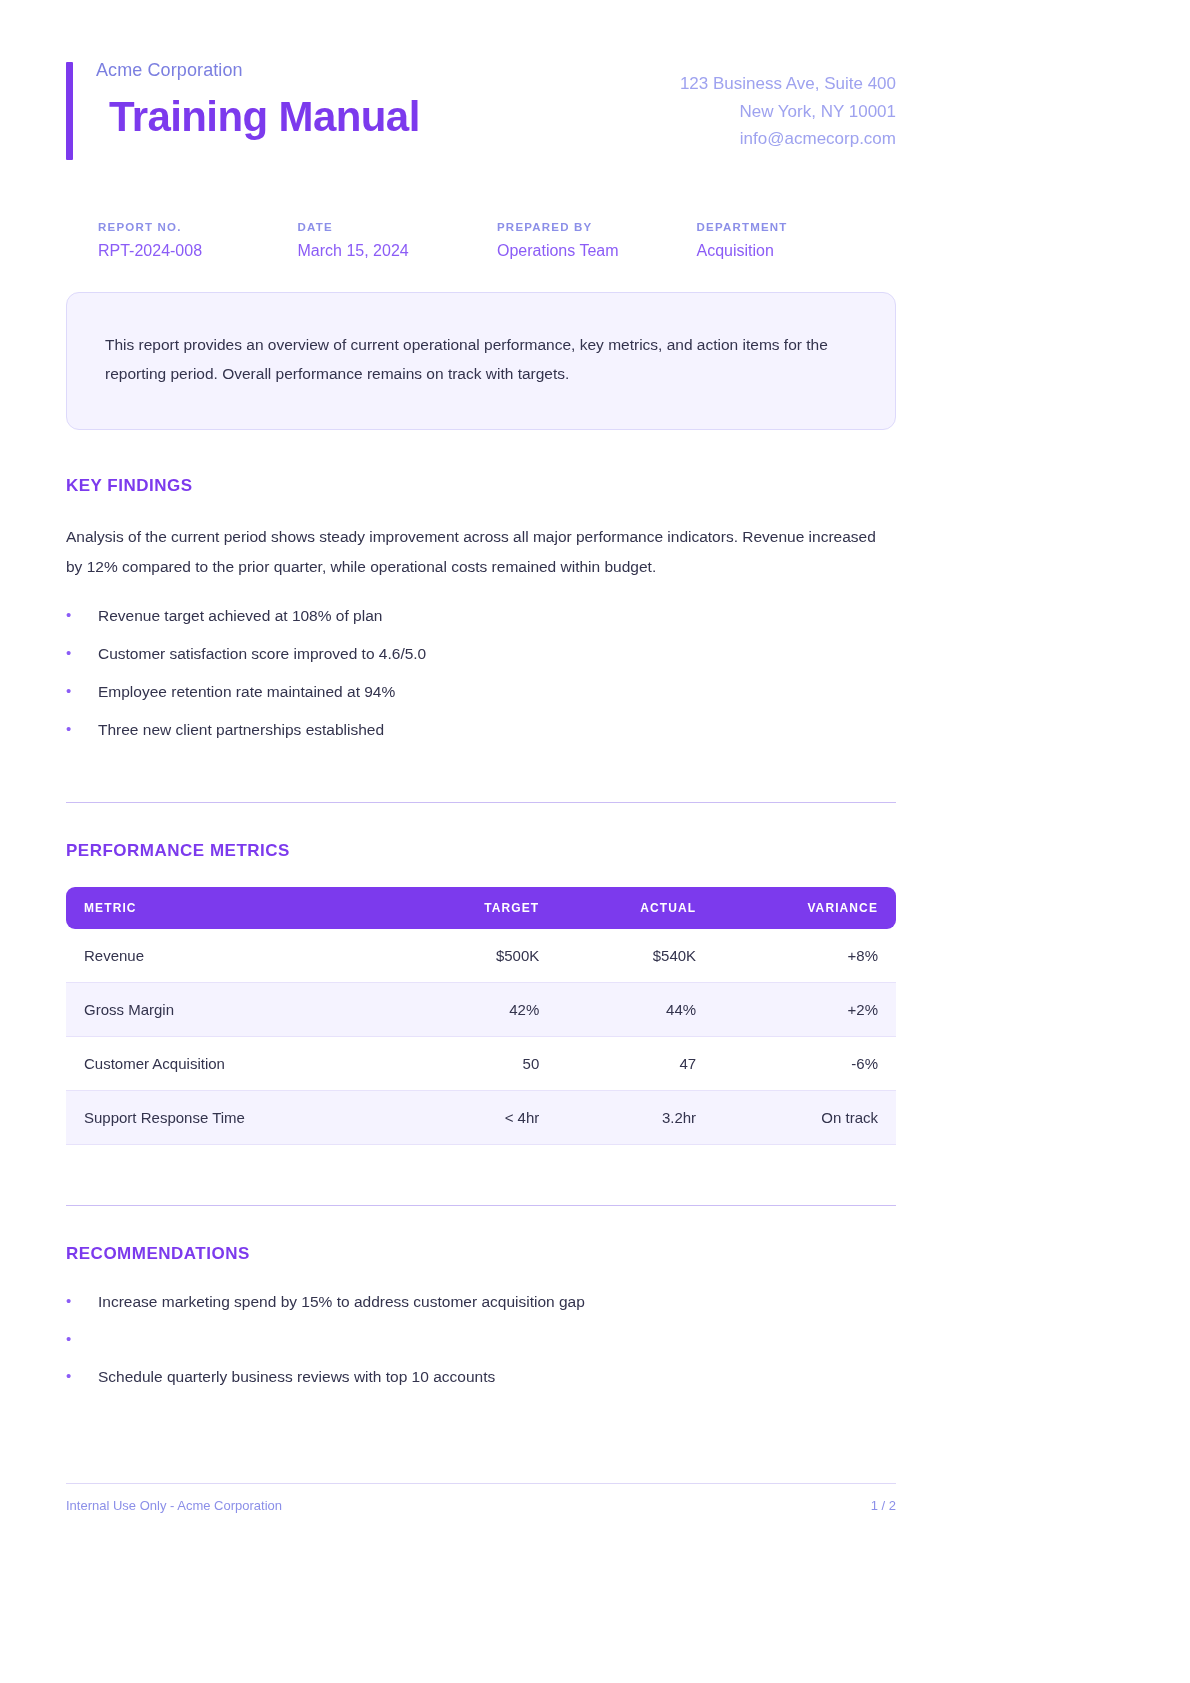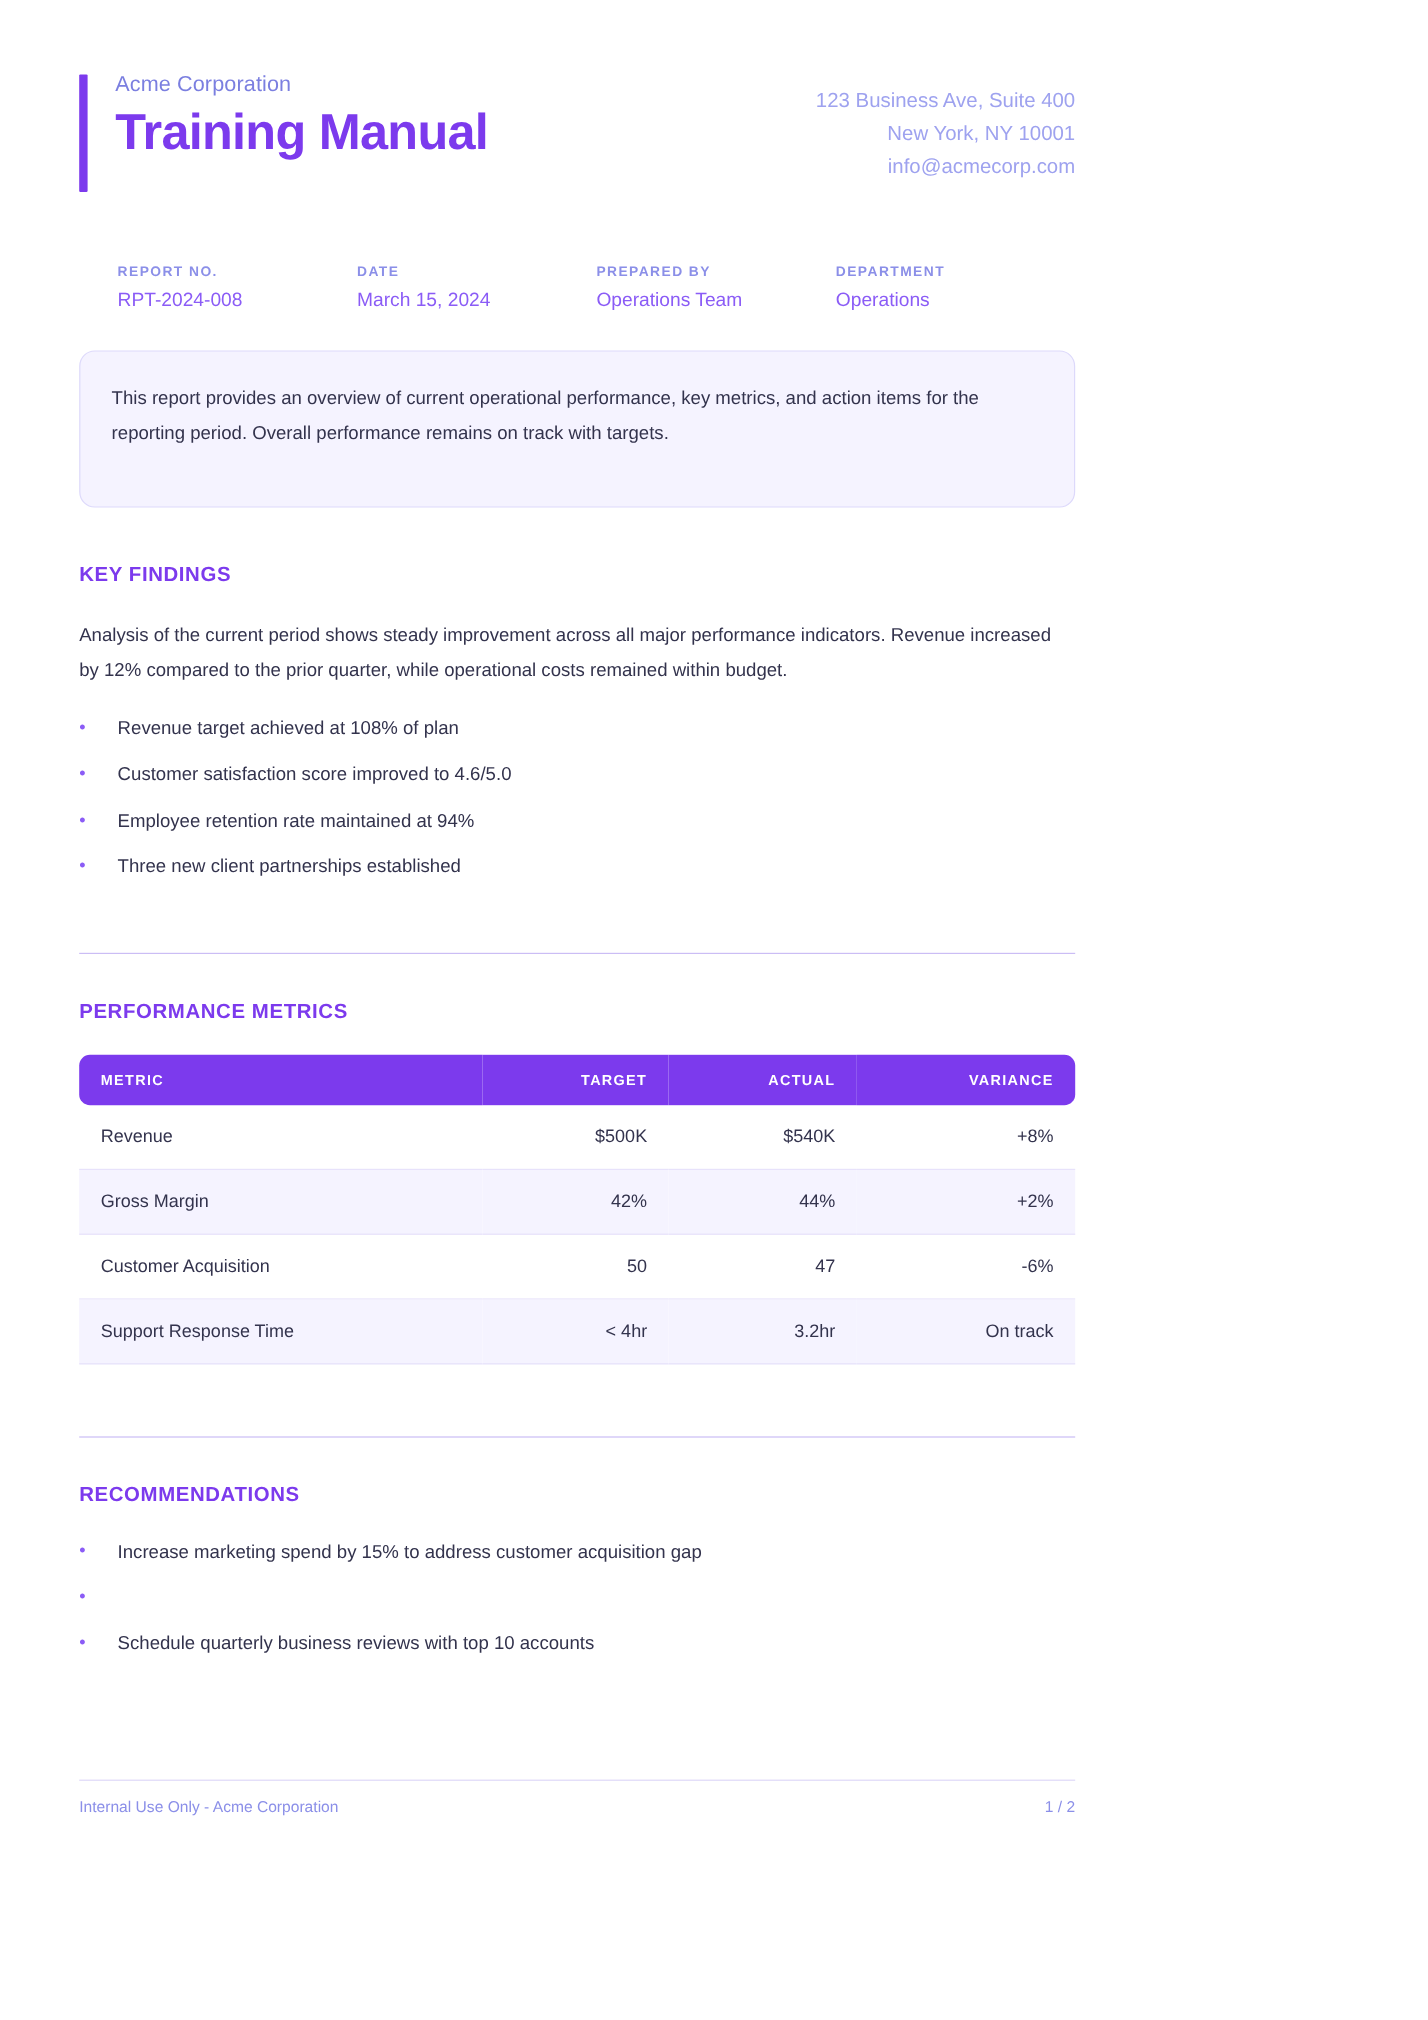--- a/index.html
+++ b/index.html
@@ -46,21 +46,21 @@
     font-size: 18px;
     color: #7b7fe0;
     letter-spacing: 0.1px;
     margin: 0 0 6px 0;
     font-weight: 400;
   }
   .doc-title {
     font-size: 42px;
     font-weight: bold;
     color: #7c3aed;
-    margin: 0;
+    margin: 13px;
     letter-spacing: -0.6px;
     line-height: 1.08;
     text-align: center;
   }
   .address-block {
     text-align: right;
     font-size: 17px;
     line-height: 1.62;
     color: #9ea2ef;
     padding-top: 10px;
@@ -91,21 +91,21 @@
     border: 1px solid #ddd9fb;
     background: #f5f3ff;
     border-radius: 13px;
     padding: 25px 26px 28px 26px;
     min-height: 76px;
   }
   .summary-text {
     font-size: 15.5px;
     line-height: 1.92;
     color: #33334d;
-    margin: 0;
+    margin: 12px;
   }
 
   
   .section { margin-top: 46px; }
   .section.with-rule {
     margin-top: 60px;
     border-top: 1px solid #cbbdf5;
     padding-top: 38px;
   }
   .section-title {
@@ -214,21 +214,21 @@
     <div class="meta-cell">
       <div class="meta-label">DATE</div>
       <div class="meta-value">March 15, 2024</div>
     </div>
     <div class="meta-cell">
       <div class="meta-label">PREPARED BY</div>
       <div class="meta-value">Operations Team</div>
     </div>
     <div class="meta-cell">
       <div class="meta-label">DEPARTMENT</div>
-      <div class="meta-value">Operations</div>
+      <div class="meta-value">Acquisition</div>
     </div>
   </div>
 
   <div class="summary-box">
     <p class="summary-text">This report provides an overview of current operational performance, key metrics, and action items for the reporting period. Overall performance remains on track with targets.</p>
   </div>
 
   <div class="section">
     <h2 class="section-title">KEY FINDINGS</h2>
     <p class="section-body">Analysis of the current period shows steady improvement across all major performance indicators. Revenue increased by 12% compared to the prior quarter, while operational costs remained within budget.</p>

